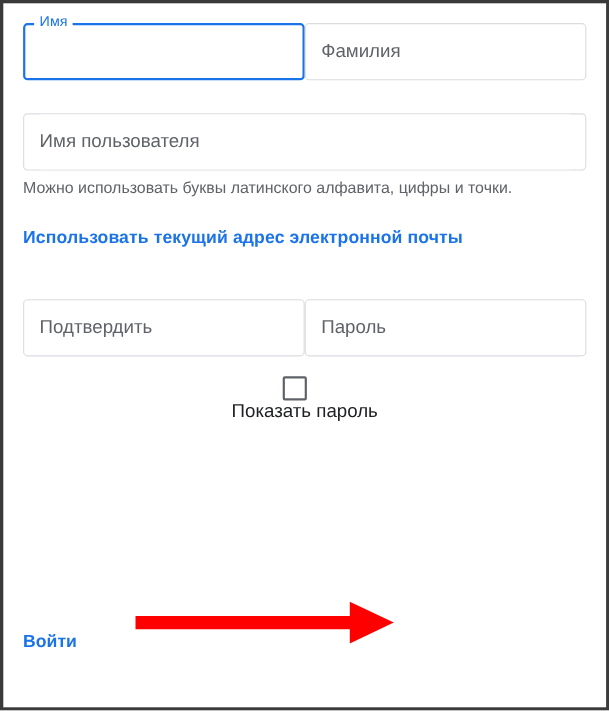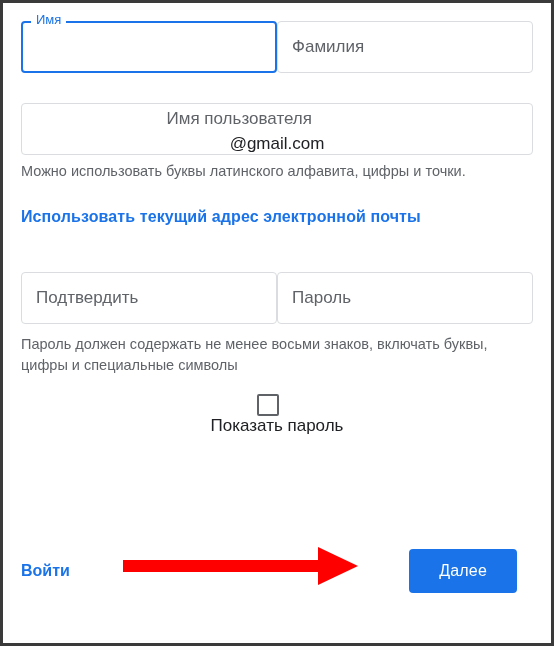--- a/index.html
+++ b/index.html
@@ -62,21 +62,20 @@
     margin-bottom: 6px;
   }
   .username-wrap {
     display: flex;
     align-items: center;
     border: 1px solid #dadce0;
     border-radius: 4px;
     height: 52px;
     padding: 0 14px;
     width: 100%;
-    flex-direction: column;
   }
   .username-wrap input {
     flex: 1;
     border: none;
     outline: none;
     font-size: 17px;
     color: #202124;
     height: 100%;
   }
   .username-wrap input::placeholder { color: #5f6368; }
@@ -165,47 +164,44 @@
       <input type="text" value="" style="">
     </div>
     <div class="field">
       <input type="text" placeholder="Фамилия" style="">
     </div>
   </div>
 
   <div class="username-row">
     <div class="username-wrap">
       <input type="text" placeholder="Имя пользователя" style="">
-      <span class="suffix">@gmail.com</span>
     </div>
     <div class="hint">Можно использовать буквы латинского алфавита, цифры и точки.</div>
   </div>
 
   <span class="link">Использовать текущий адрес электронной почты</span>
 
   <div class="pw-section">
     <div class="row">
       <div class="field">
         <input type="password" placeholder="Подтвердить" style="">
       </div>
       <div class="field">
         <input type="password" placeholder="Пароль" style="">
       </div>
     </div>
-    <div class="hint pw-hint">Пароль должен содержать не менее восьми знаков, включать буквы, цифры и специальные символы</div>
 
     <div class="checkbox-row">
       <div class="checkbox"></div>
       <span class="checkbox-label">Показать пароль</span>
     </div>
   </div>
 
   <div class="bottom-row">
     <span class="signin">Войти</span>
-    <button class="next-btn">Далее</button>
   </div>
 
   <svg class="arrow" width="240" height="50">
     <line x1="0" y1="25" x2="200" y2="25" stroke="#ff0000" stroke-width="12"></line>
     <polygon points="195,6 235,25 195,44" fill="#ff0000"></polygon>
   </svg>
 
 </div>
 
 </body></html>

